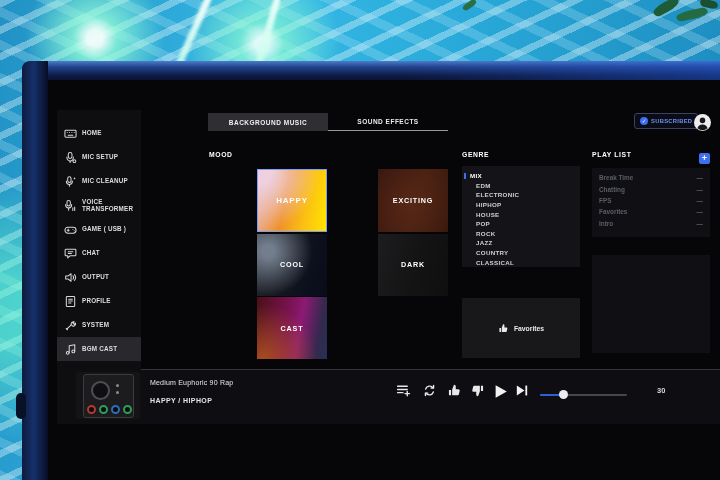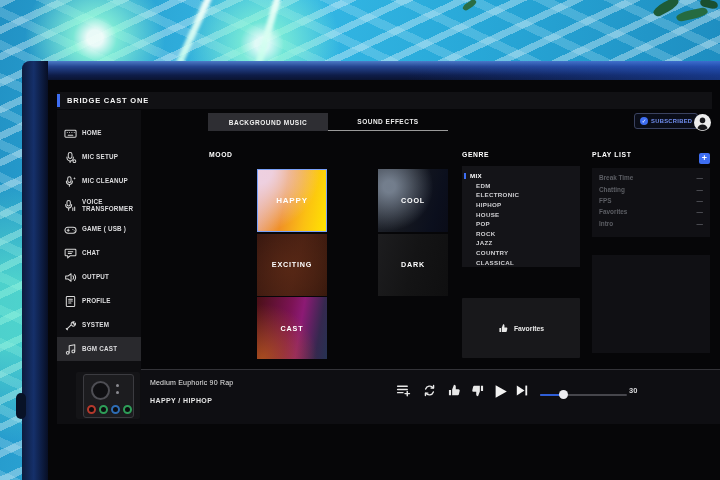--- a/index.html
+++ b/index.html
@@ -119,21 +119,21 @@
   .player{position:absolute;left:93px;right:0;top:290px;height:54px;background:#0e0e12;}
   .pt{position:absolute;left:9px;top:9px;font-size:7px;color:#e8e8e8;letter-spacing:.2px;}
   .pg{position:absolute;left:9px;top:27px;font-size:7px;font-weight:bold;color:#e4e4e4;letter-spacing:.4px;}
   .pbtn{position:absolute;top:13px;width:16px;height:16px;cursor:pointer;}
   .b-qadd{left:255px;} .b-rep{left:281px;} .b-up{left:306px;} .b-dn{left:329px;}
   .b-play{left:351px;width:18px;} .b-next{left:373px;}
   .vol{position:absolute;left:399px;top:20px;width:87px;height:9px;cursor:pointer;}
   .vol .track{position:absolute;left:0;top:3.5px;width:100%;height:2px;background:#46464c;border-radius:1px;}
   .vol .fill{position:absolute;left:0;top:3.5px;width:23px;height:2px;background:#2f5ed6;border-radius:1px;}
   .vol .thumb{position:absolute;left:19px;top:0;width:9px;height:9px;border-radius:50%;background:#ececf0;}
-  .vlabel{position:absolute;left:488px;top:16px;font-size:7.5px;font-weight:bold;color:#d8d8da;}
+  .vlabel{position:absolute;left:516px;top:16px;font-size:7.5px;font-weight:bold;color:#d8d8da;}
 
   svg{display:block;}
 </style>
 </head>
 <body>
 
 <div class="scene">
   <div class="bg-wall"></div>
   <div class="tube tube1"></div>
   <div class="tube tube2"></div>
@@ -141,24 +141,20 @@
   <div class="leaf leaf2"></div>
   <div class="leaf leaf3"></div>
   <div class="leaf leaf4"></div>
 
   <div class="bezel-top"></div>
   <div class="bezel-left"></div>
   <div class="bezel-button"></div>
 
   <div class="screen">
 
-    <div class="titlebar">
-      <span class="accent"></span>
-      <span class="t">BRIDGE CAST ONE</span>
-    </div>
 
     <div class="sidebar">
       <div class="side-item">
         <span class="ic">
             <svg width="13" height="13" viewBox="0 0 14 14" fill="none" stroke="#d8d8d8" stroke-width="1.1" stroke-linecap="round" stroke-linejoin="round">
               <rect x="1" y="3.5" width="12" height="7.5" rx="1"></rect>
               <path d="M3.5 6h.01M6 6h.01M8.5 6h.01M11 6h.01M4.5 9h5"></path>
             </svg>
           </span>
         <span class="lb">HOME</span>
@@ -280,22 +276,22 @@
       <svg width="17" height="17" viewBox="0 0 16 16">
           <circle cx="8" cy="8" r="8" fill="#ededed"></circle>
           <circle cx="8" cy="6" r="2.6" fill="#17171a"></circle>
           <path d="M3.2 13.4a5 5 0 0 1 9.6 0 8 8 0 0 1-9.6 0z" fill="#17171a"></path>
         </svg>
     </div>
 
     <div class="sec-label lbl-mood">MOOD</div>
     <div class="mood-grid">
       <div class="tile tile-happy">HAPPY</div>
+      <div class="tile tile-exciting">EXCITING</div>
       <div class="tile tile-cool">COOL</div>
-      <div class="tile tile-exciting">EXCITING</div>
       <div class="tile tile-dark">DARK</div>
       <div class="tile tile-epic">CAST</div>
     </div>
 
     <div class="sec-label lbl-genre">GENRE</div>
     <div class="genre-panel">
       <div class="genre-row sel">
           <span class="bar"></span>
           <span>MIX</span>
         </div>

